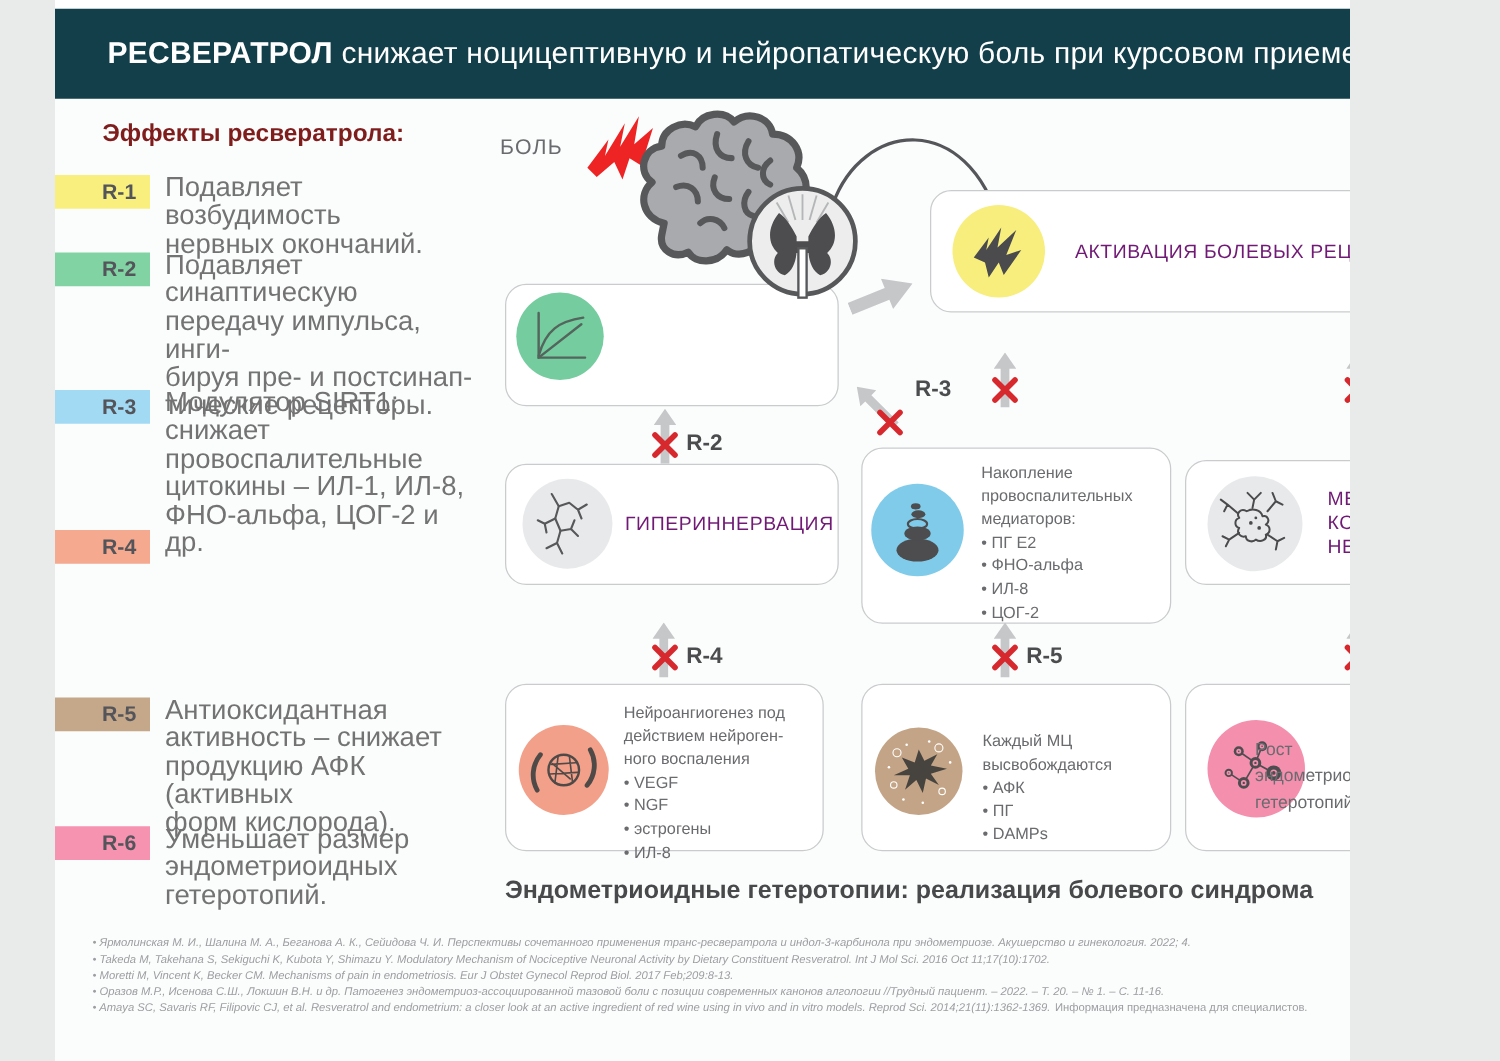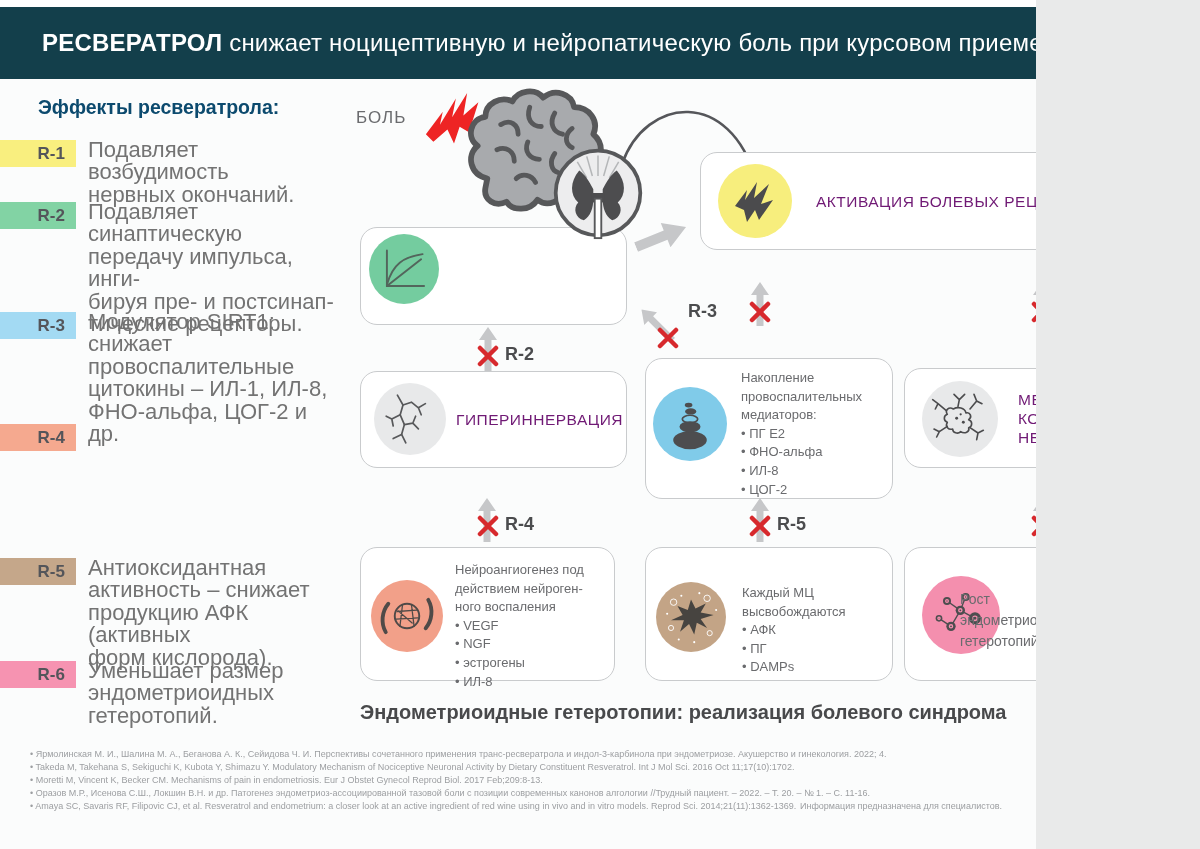--- a/index.html
+++ b/index.html
@@ -1,42 +1,42 @@
 <!DOCTYPE html>
 <html><head>
 <meta charset="utf-8">
 <style>
   html,body{margin:0;padding:0;background:#e9eaea;}
   #stage{position:relative;width:1036px;height:849px;background:#fbfcfc;overflow:hidden;
-         font-family:"Liberation Sans","DejaVu Sans",sans-serif;}
+         font-family:"Liberation Sans","DejaVu Sans",sans-serif;margin-left:44px;}
   #topstrip{position:absolute;left:0;top:0;width:1200px;height:7px;background:#ffffff;}
   
   #header{position:absolute;left:0;top:7px;width:1200px;height:72px;background:#133f4b;
           display:flex;align-items:center;padding-left:42px;box-sizing:border-box;}
   #header .t{color:#ffffff;font-size:24px;letter-spacing:.2px;white-space:nowrap;}
   #header .t b{font-weight:bold;margin-right:7px;}
   
-  .side-heading{position:absolute;left:38px;top:96px;font-size:19.5px;font-weight:bold;color:#0c4a6e;text-align:right;}
+  .side-heading{position:absolute;left:38px;top:96px;font-size:19.5px;font-weight:bold;color:#7f1d1d;text-align:right;}
   .tag{position:absolute;left:0;width:76px;height:27px;box-sizing:border-box;padding-right:11px;
        display:flex;align-items:center;justify-content:flex-end;
        font-size:17px;font-weight:bold;color:#54555a;}
   .effect-text{position:absolute;left:88px;width:255px;font-size:22px;line-height:22.4px;
                color:#737373;white-space:pre-line;}
   
   .box{position:absolute;background:#ffffff;border:1.5px solid #c9cbcd;border-radius:17px;box-sizing:border-box;}
   .circ{position:absolute;border-radius:50%;display:flex;align-items:center;justify-content:center;}
   .box-label{position:absolute;display:flex;align-items:center;font-size:15.5px;color:#701a75;
              letter-spacing:.5px;white-space:pre-line;line-height:19px;}
   .box-text{position:absolute;font-size:13px;line-height:18.6px;color:#6a6b6e;white-space:pre-line;}
   .inh-label{position:absolute;font-size:18px;font-weight:bold;color:#4b4c4e;}
   .pain-label{position:absolute;left:356px;top:108px;font-size:17px;letter-spacing:1px;color:#6a6b6e;}
   #caption{position:absolute;left:360px;top:701px;width:800px;text-align:left;
            font-size:20px;font-weight:bold;color:#48494b;}
   
-  .ref{position:absolute;left:30px;font-size:9px;line-height:13px;color:#9c9ea1;}
+  .ref{position:absolute;left:30px;font-size:9px;line-height:13px;color:#9c9ea1;font-style:italic;}
   #disclaimer{position:absolute;right:34px;top:801px;font-size:9px;color:#9c9ea1;}
   .abs{position:absolute;}
   svg{display:block;}
 </style>
 </head>
 <body>
 
 <div id="stage">
   <div id="topstrip"></div>
 

